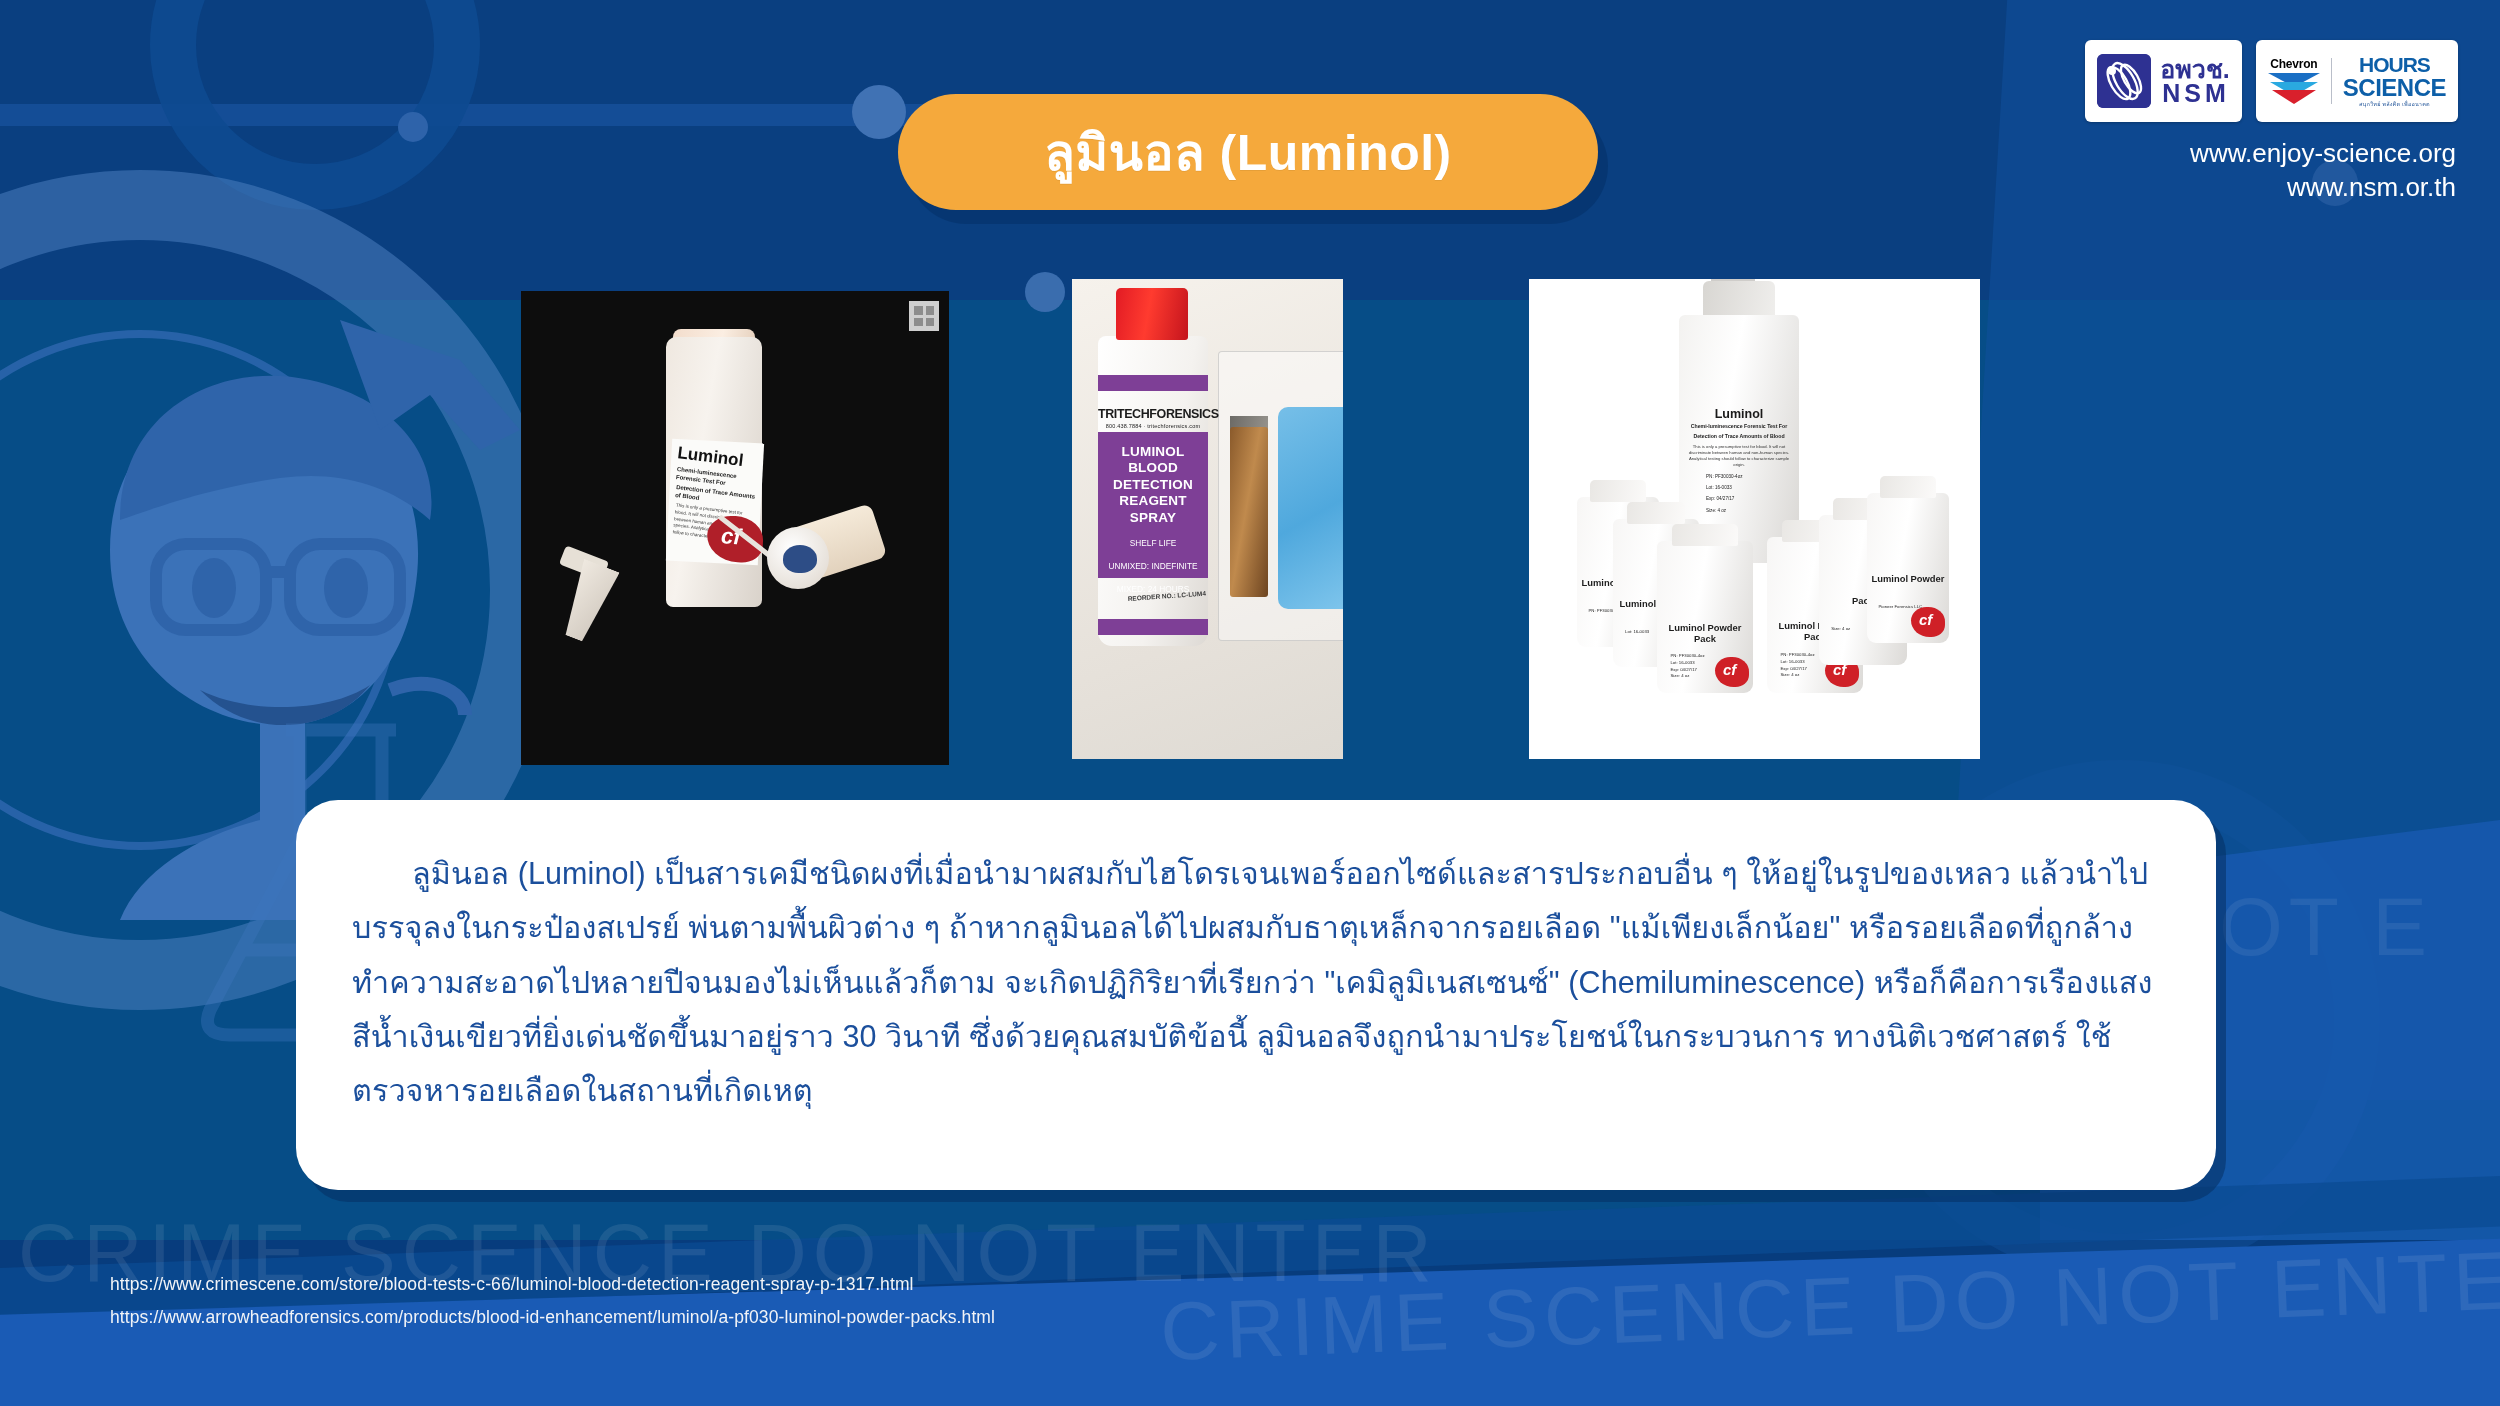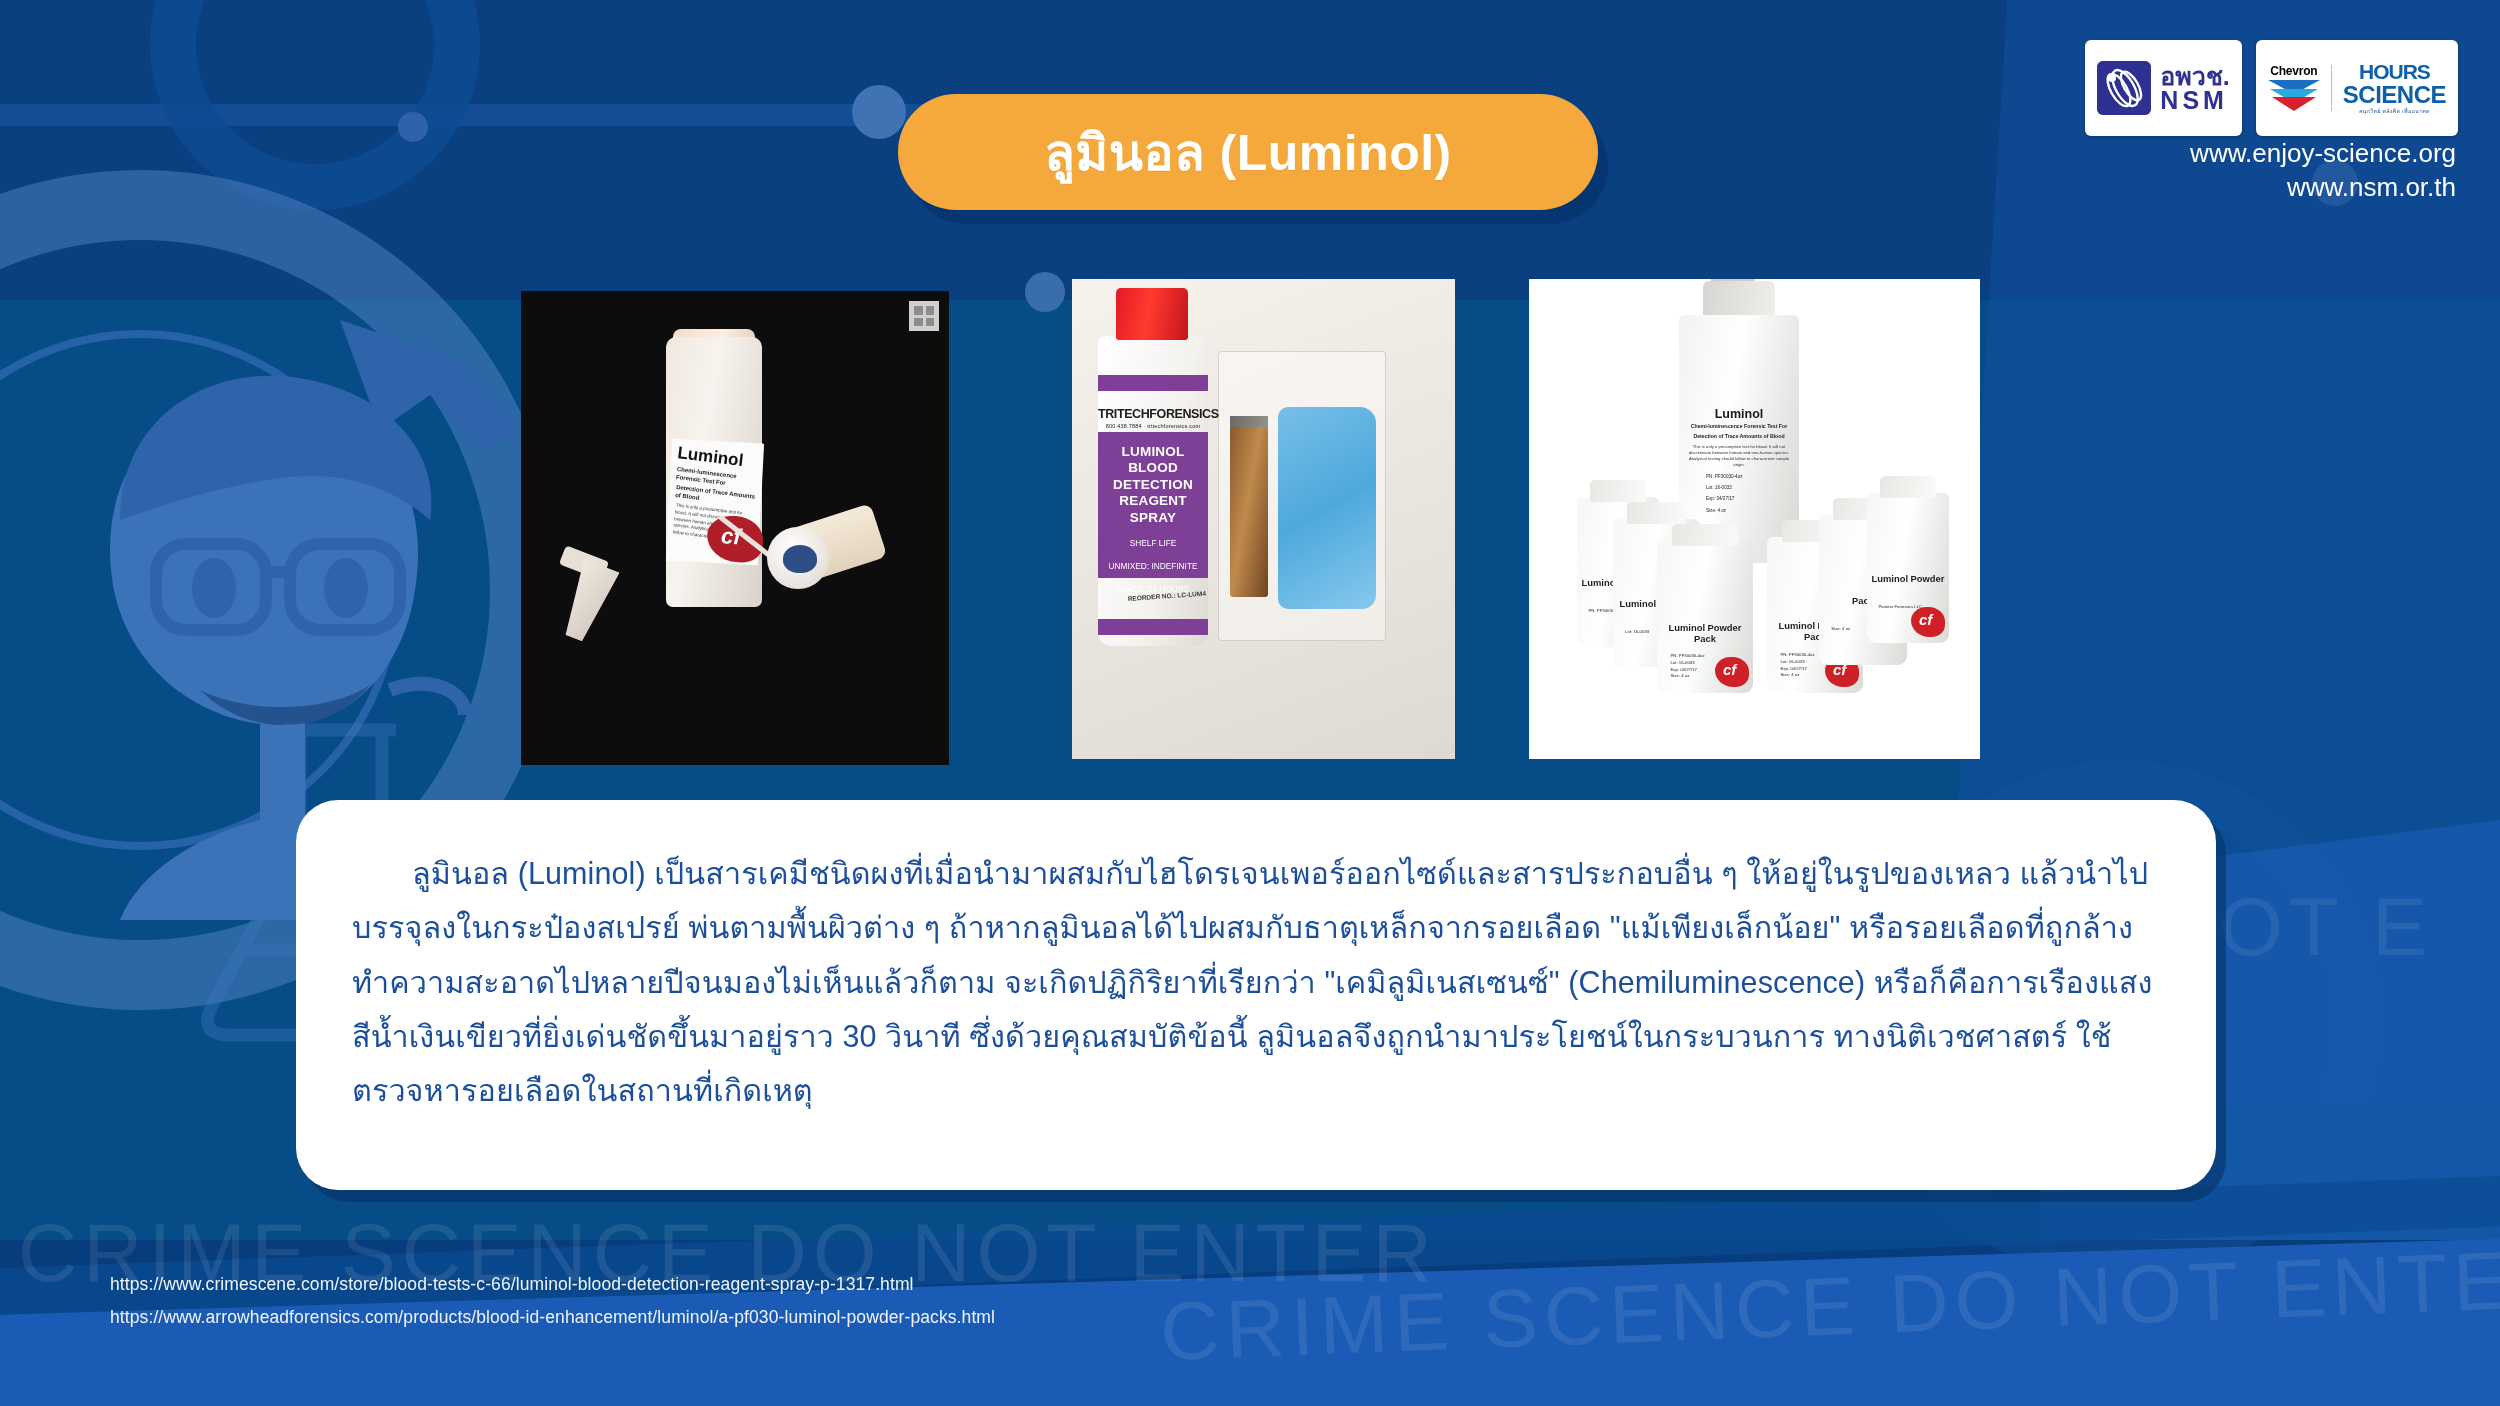--- a/index.html
+++ b/index.html
@@ -86,21 +86,21 @@
   .dot{ position:absolute; border-radius:50%; background:#4072b4; }
   .dot-a{ left:852px; top:85px; width:54px; height:54px; }
   .dot-b{ left:1025px; top:272px; width:40px; height:40px; background:#3a6dae; }
   .dot-c{ left:398px; top:112px; width:30px; height:30px; background:#2e63aa; }
   .dot-d{ left:2312px;top:160px; width:46px; height:46px; background:#2b5fa4; opacity:.7;}
 
   
   .logos{ position:absolute; right:42px; top:40px; display:flex; gap:14px; align-items:stretch; }
   .logo-card{
     background:#fff; border-radius:6px; display:flex; align-items:center;
-    padding:21px 12px; box-shadow:0 1px 3px rgba(0,0,0,.25);
+    padding:14px 12px; box-shadow:0 1px 3px rgba(0,0,0,.25);text-align:right;
   }
   .nsm-mark{ width:54px; height:54px; background:#2e3192; border-radius:6px; position:relative; flex:none;}
   .nsm-text{ margin-left:9px; color:#2e3192; line-height:.96; }
   .nsm-text .l1{ font-size:25px; font-weight:700; letter-spacing:0px;}
   .nsm-text .l2{ font-size:25px; font-weight:700; letter-spacing:4px;}
   .chev-wrap{ display:flex; align-items:center; gap:11px; }
   .chev-col{ display:flex; flex-direction:column; align-items:center; }
   .chev-col .cw{ font-size:12px; color:#000000; font-weight:700; letter-spacing:-.2px;}
   .vrule{ width:1px; height:46px; background:#b9bec9; }
   .enjoy-col{ display:flex; flex-direction:column; align-items:center; line-height:1; }
@@ -124,21 +124,21 @@
     display:flex; align-items:center; justify-content:center;
   }
   .title-pill span{
     color:#ffffff; font-size:50px; font-weight:700; letter-spacing:.5px;
     text-shadow:0 1px 0 rgba(0,0,0,.06);
   }
 
   
   .photo{ position:absolute; background:#fff; overflow:hidden; }
   .photo-1{ left:521px; top:291px; width:428px; height:474px; background:#0d0d0d; }
-  .photo-2{ left:1072px; top:279px; width:383px; height:480px; background:#efece8;padding-left:44px; }
+  .photo-2{ left:1072px; top:279px; width:271px; height:480px; background:#efece8;padding-left:44px; }
   .photo-3{ left:1529px; top:279px; width:451px; height:480px; background:#ffffff; }
 
   .img-badge{
     position:absolute; right:10px; top:10px; width:30px; height:30px;
     background:#cfcfcf; display:grid; grid-template-columns:1fr 1fr;
     grid-template-rows:1fr 1fr; gap:3px; padding:5px;
   }
   .img-badge i{ background:#8d8d8d; display:block; }
 
   

